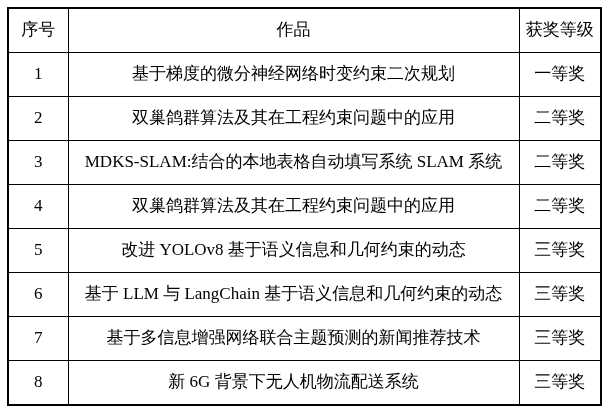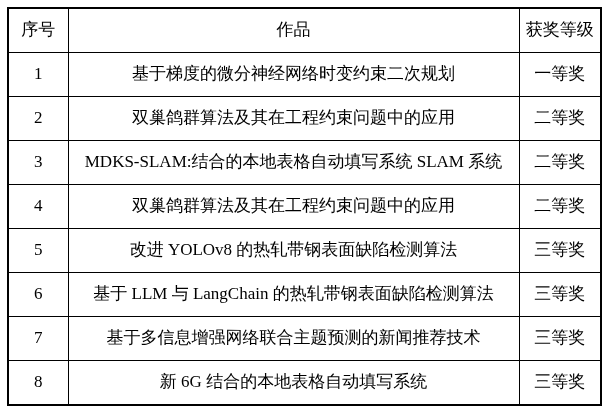--- a/index.html
+++ b/index.html
@@ -72,32 +72,32 @@
       <td>MDKS-SLAM:结合的本地表格自动填写系统 SLAM 系统</td>
       <td>二等奖</td>
     </tr>
     <tr>
       <td>4</td>
       <td>双巢鸽群算法及其在工程约束问题中的应用</td>
       <td>二等奖</td>
     </tr>
     <tr>
       <td>5</td>
-      <td>改进 YOLOv8 的热轧带钢表面缺陷检测算法</td>
+      <td>改进 YOLOv8 基于语义信息和几何约束的动态</td>
       <td>三等奖</td>
     </tr>
     <tr>
       <td>6</td>
-      <td>基于 LLM 与 LangChain 的热轧带钢表面缺陷检测算法</td>
+      <td>基于 LLM 与 LangChain 基于语义信息和几何约束的动态</td>
       <td>三等奖</td>
     </tr>
     <tr>
       <td>7</td>
       <td>基于多信息增强网络联合主题预测的新闻推荐技术</td>
       <td>三等奖</td>
     </tr>
     <tr>
       <td>8</td>
-      <td>新 6G 结合的本地表格自动填写系统</td>
+      <td>新 6G 背景下无人机物流配送系统</td>
       <td>三等奖</td>
     </tr>
   </tbody>
 </table>
 
 </body></html>

